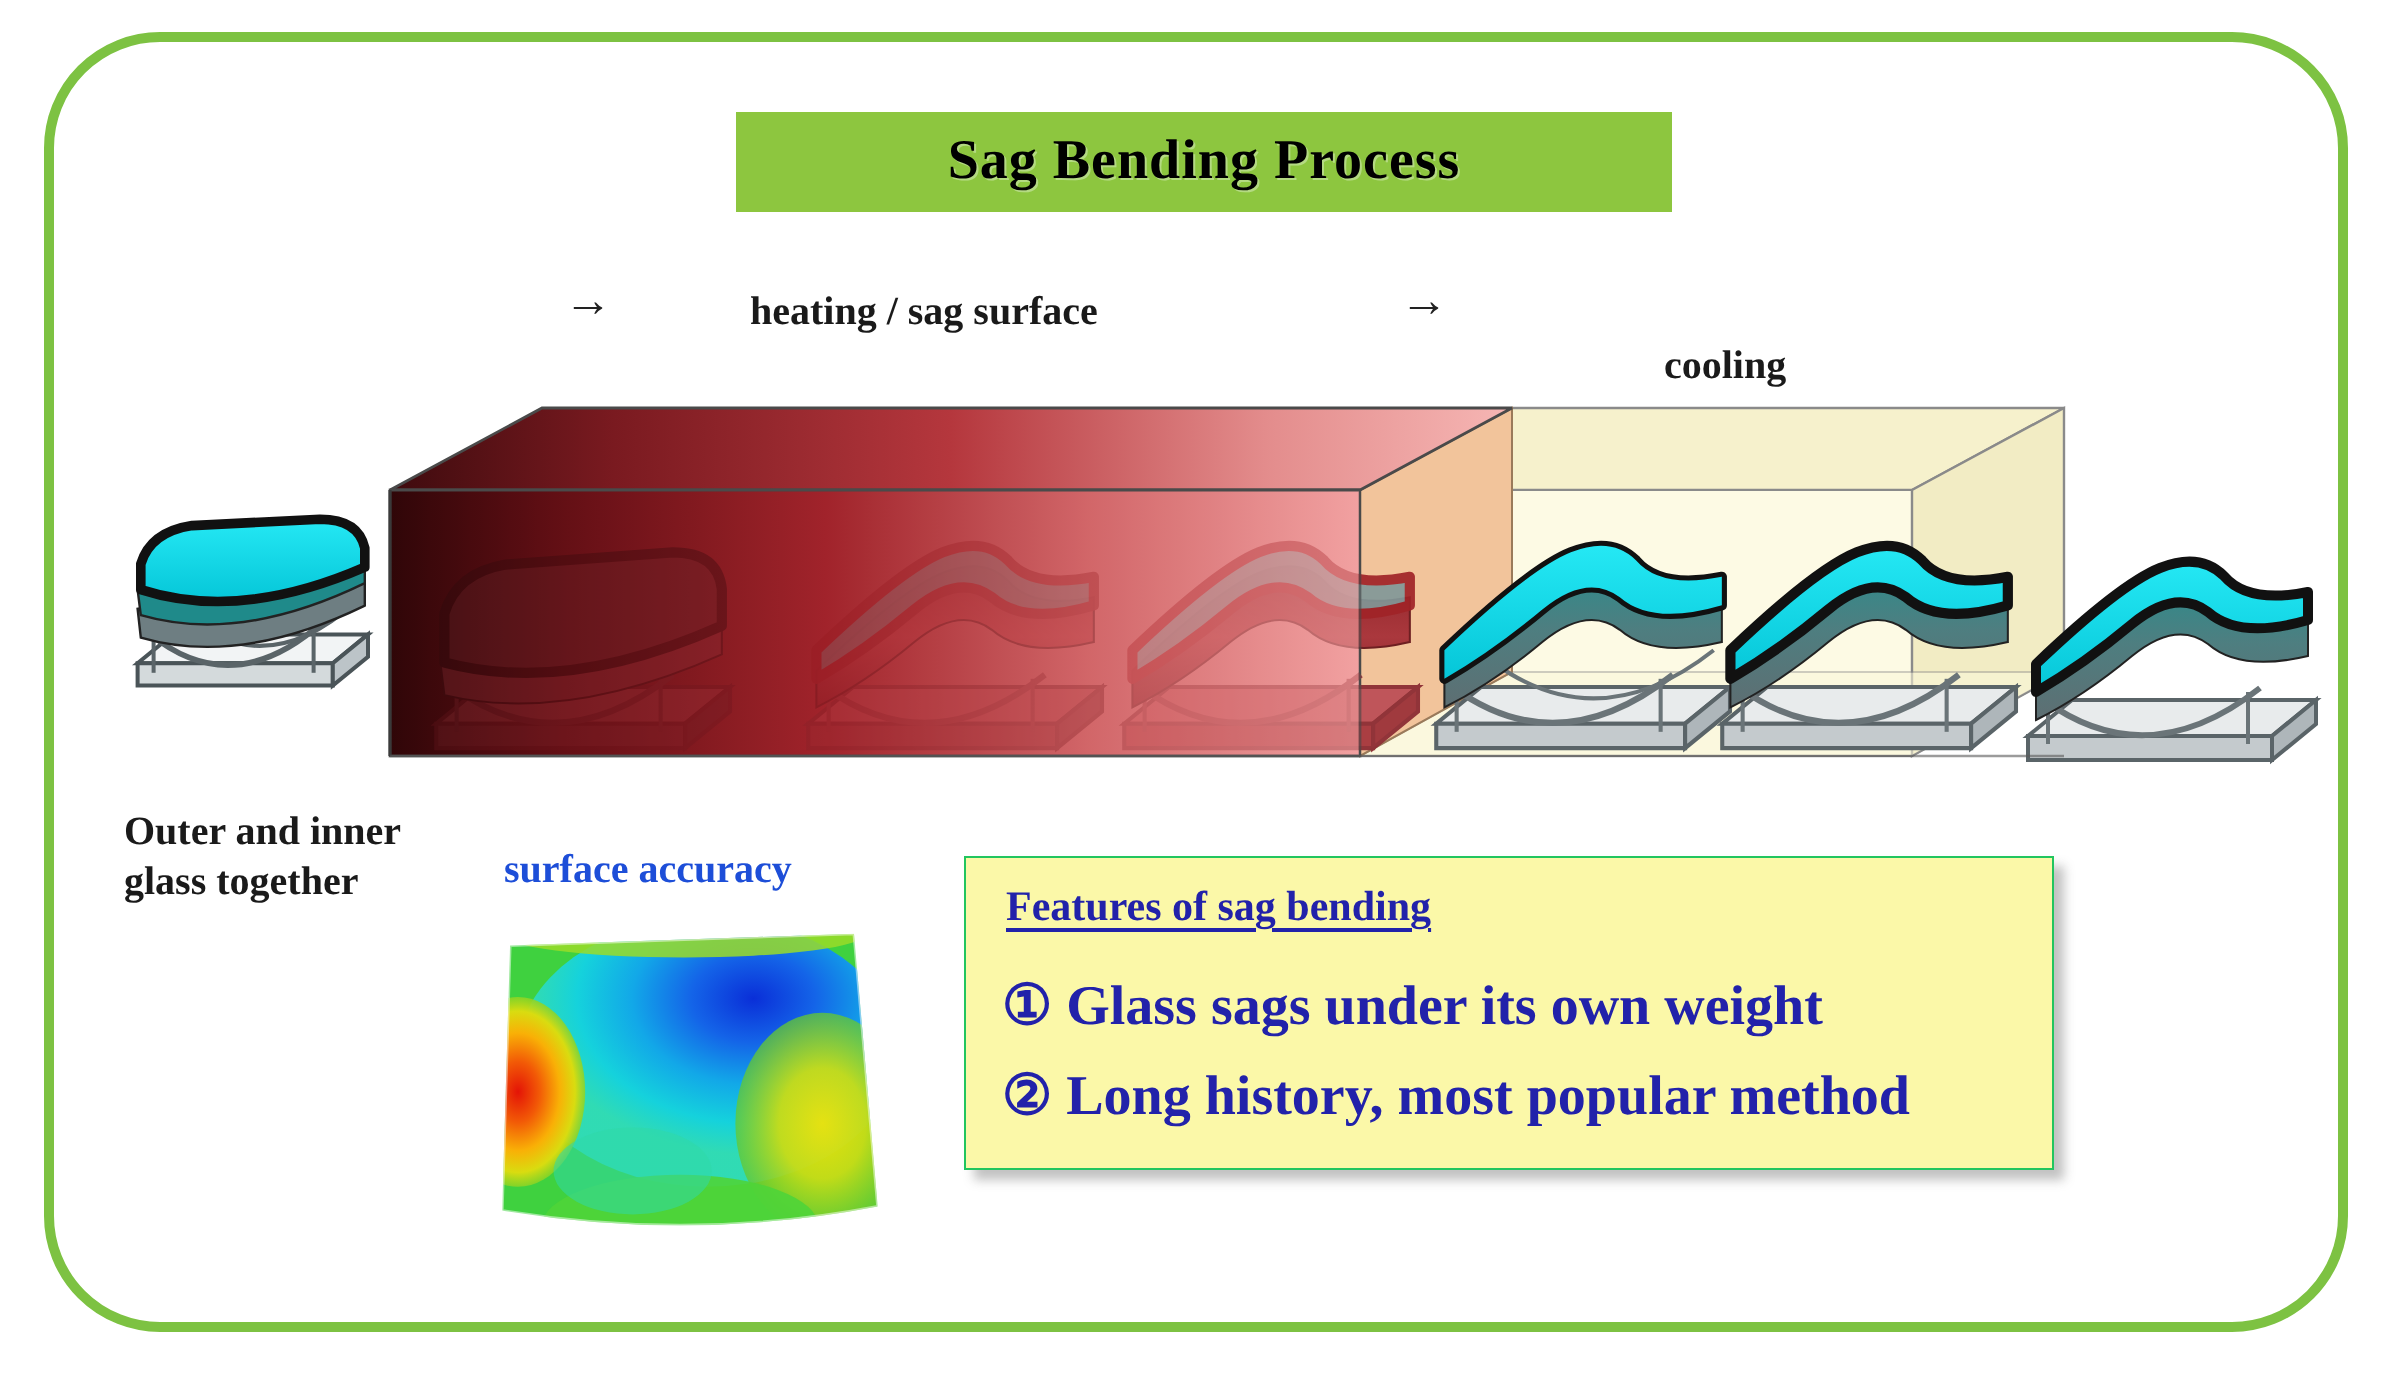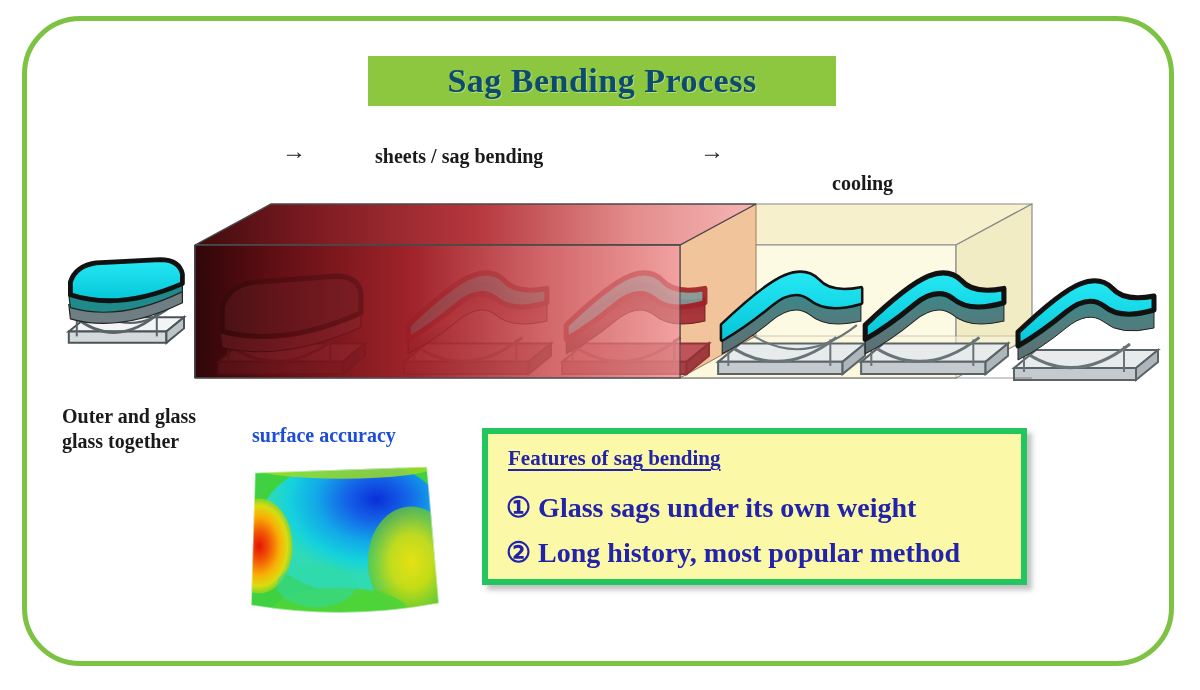--- a/index.html
+++ b/index.html
@@ -9,21 +9,21 @@
   #slide{position:relative;width:1200px;height:690px;background:#fff;}
 
   
   .frame{position:absolute;left:22px;top:16px;width:1152px;height:650px;
          border:5px solid #7DC242;border-radius:58px;box-sizing:border-box;
          pointer-events:none;}
 
   
   .title-banner{position:absolute;left:368px;top:56px;width:468px;height:50px;
                 background:#8DC63F;display:flex;align-items:center;justify-content:center;}
-  .title-text{font-size:34px;font-weight:bold;color:#0c4a6e;letter-spacing:.5px;
+  .title-text{font-size:28px;font-weight:bold;color:#000000;letter-spacing:.5px;
               text-shadow:1px 1px 0 rgba(255,255,255,.35);white-space:nowrap;}
 
   
   .cap{position:absolute;font-weight:bold;color:#1a1a1a;font-size:20px;line-height:1.25;}
   #cap-put{left:62px;top:129px;width:230px;}
   #cap-heating{left:375px;top:144px;}
   #cap-cooling{left:832px;top:144px;margin-top:27px;}
   .arrow{position:absolute;font-size:24px;color:#222;font-weight:normal;}
   #arrow-1{left:282px;top:138px;}
   #arrow-2{left:700px;top:138px;}
@@ -34,21 +34,21 @@
   
   #cap-outer{left:62px;top:404px;width:230px;}
   #cap-surface{position:absolute;left:252px;top:424px;font-size:20px;font-weight:bold;
                color:#1d4ed8;}
 
   
   #heatmap{position:absolute;left:243px;top:455px;width:198px;height:168px;}
 
   
   .features{position:absolute;left:482px;top:428px;width:545px;height:157px;
-            background:#FBF8A8;border:6px solid #22c55e;box-sizing:border-box;
+            background:#FBF8A8;border:1px solid #22c55e;box-sizing:border-box;
             box-shadow:5px 5px 5px rgba(120,120,120,.45);}
   .feat-head{position:absolute;left:20px;top:12px;font-size:21px;font-weight:bold;
              color:#2222AA;text-decoration:underline;text-underline-offset:4px;}
   .feat-item{position:absolute;left:18px;font-size:28px;font-weight:bold;color:#2222AA;
              white-space:nowrap;}
   #feat-1{top:57px;}
   #feat-2{top:102px;}
 </style>
 </head>
 <body>
@@ -57,21 +57,21 @@
 
   <div class="frame"></div>
 
   <div class="title-banner">
     <span class="title-text">Sag Bending Process</span>
   </div>
 
   <div class="cap" id="cap-put">
   </div>
   <div class="arrow" id="arrow-1">→</div>
-  <div class="cap" id="cap-heating">sheets / sag bending</div>
+  <div class="cap" id="cap-heating">heating / sag surface</div>
   <div class="arrow" id="arrow-2">→</div>
   <div class="cap" id="cap-cooling">cooling</div>
 
   <svg id="scene" viewBox="0 0 1200 690">
     <defs>
 
       <linearGradient id="gFurnFront" x1="0" y1="0" x2="1" y2="0">
         <stop offset="0" stop-color="#2E0507"></stop>
         <stop offset="0.18" stop-color="#6B0E14"></stop>
         <stop offset="0.45" stop-color="#A8232B"></stop>
@@ -252,21 +252,21 @@
       <line x1="16" y1="74" x2="16" y2="98" stroke="#5A6468" stroke-width="2.5"></line>
       <line x1="116" y1="68" x2="116" y2="98" stroke="#5A6468" stroke-width="2.5"></line>
 
       <path d="M6,58 L8,76 Q70,94 148,56 L148,38 Z" fill="#6E7E82" stroke="#222" stroke-width="1.5"></path>
       <path d="M6,46 L8,62 Q70,80 148,42 L148,26 Z" fill="#1F8A8A" stroke="#222" stroke-width="1.5"></path>
       <path d="M8,30 Q14,10 40,6 L120,2 Q144,2 148,20 L148,32 Q70,66 8,46 Z" fill="url(#gGlassCyan)" stroke="#111" stroke-width="6" stroke-linejoin="round"></path>
     </g>
   </svg>
 
   <div class="cap" id="cap-outer">
-    <div>Outer and glass</div>
+    <div>Outer and inner</div>
     <div>glass together</div>
   </div>
   <div id="cap-surface">surface accuracy</div>
 
   <svg id="heatmap" viewBox="0 0 200 170">
     <g clip-path="url(#clipPlate)">
       <rect x="0" y="0" width="200" height="170" fill="#3FD13F"></rect>
       <ellipse cx="112" cy="72" rx="96" ry="68" fill="url(#hmCore)"></ellipse>
       <ellipse cx="170" cy="108" rx="44" ry="56" fill="url(#hmRightWarm)" opacity="0.95"></ellipse>
       <ellipse cx="16" cy="92" rx="34" ry="48" fill="url(#hmLeftHot)"></ellipse>

